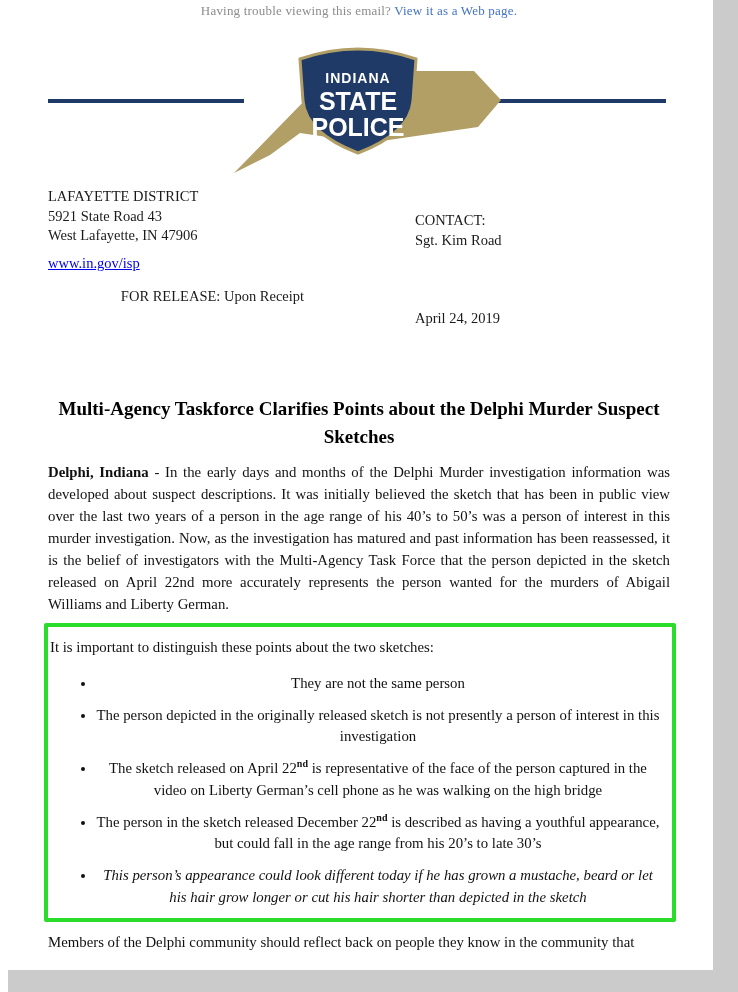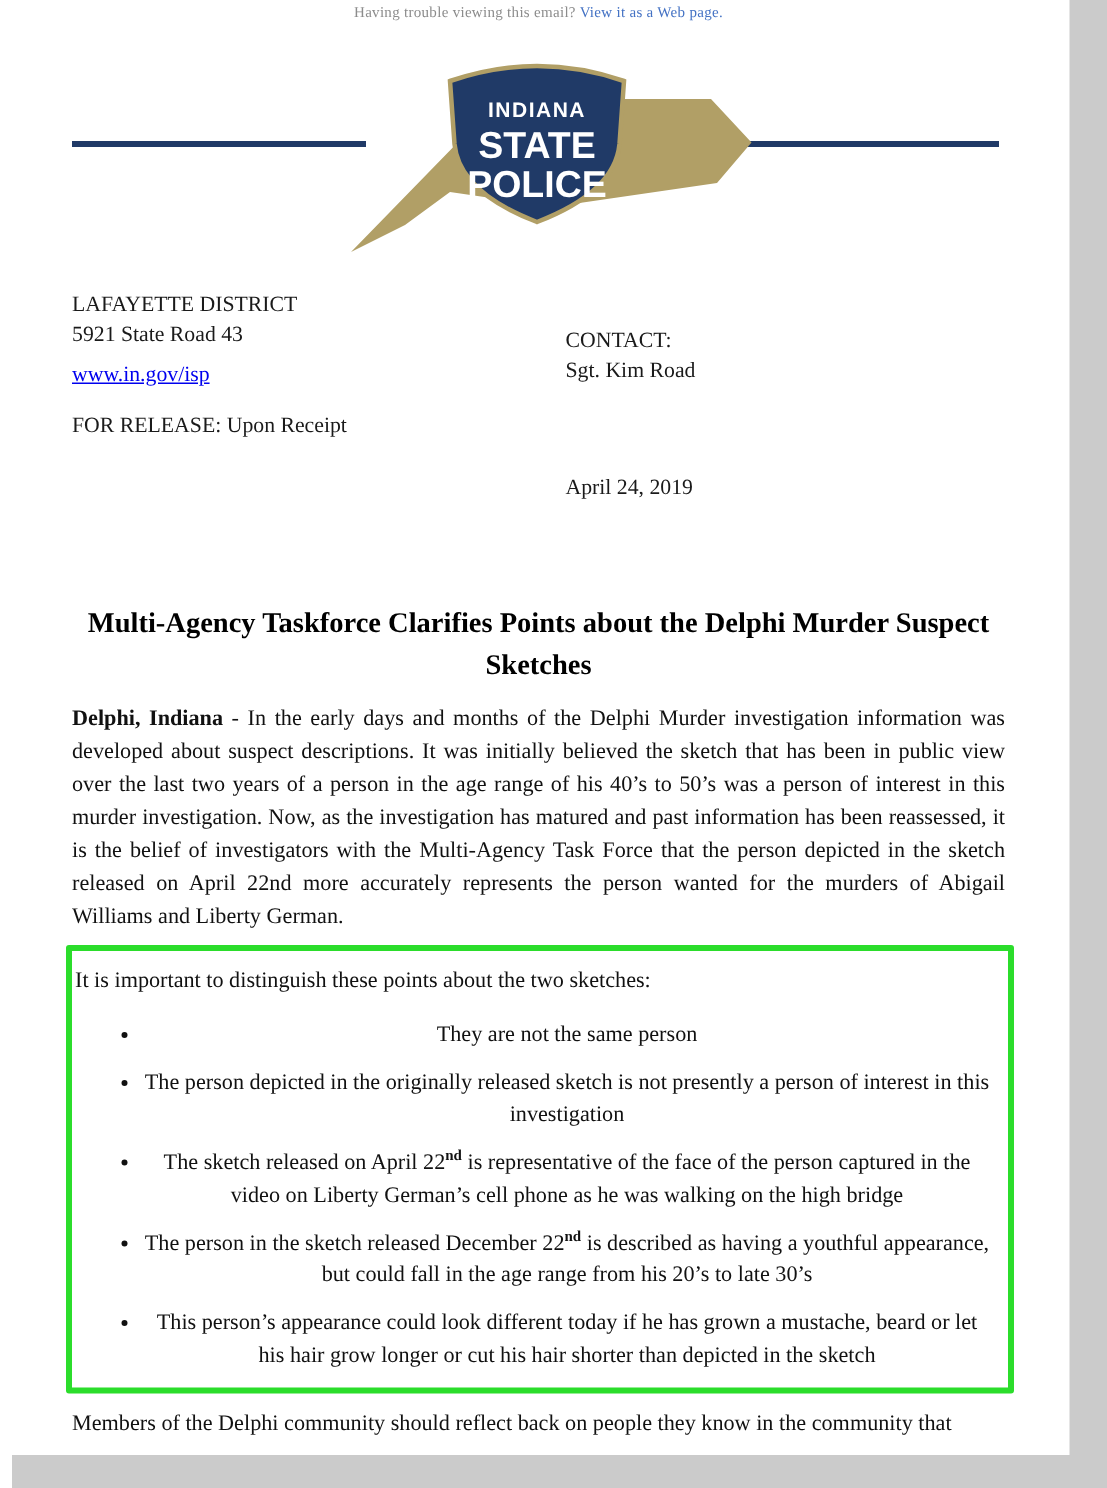--- a/index.html
+++ b/index.html
@@ -5,46 +5,46 @@
   :root{
     --navy:#203A67; --gold:#B19F66; --green-border:#2BDD2B;
     --link-blue:#0000EE; --toplink-blue:#4472C4; --muted:#8C8C8C; --gutter:#CBCBCB;
   }
   *{box-sizing:border-box; margin:0; padding:0;}
   html,body{width:738px; height:992px; overflow:hidden; background:#ffffff;}
   body{font-family:"Liberation Serif","DejaVu Serif",serif; color:#1a1a1a; position:relative;}
 
   .page{position:relative; width:713px; height:992px; background:#fff; padding:0 43px 0 48px; z-index:1;}
 
-  .topbar{padding-top:3px; text-align:center; font-size:10px; color:var(--muted); letter-spacing:.2px;}
+  .topbar{padding-top:3px; text-align:center; font-size:13px; color:var(--muted); letter-spacing:.2px;}
   .topbar a{color:var(--toplink-blue); text-decoration:none;}
 
   .logo-row{margin-top:12px; height:150px;}
   .logo-line{stroke:var(--navy); stroke-width:4;}
   .logo-arrow{fill:var(--gold);}
   .logo-shield{fill:var(--navy); stroke:var(--gold); stroke-width:3;}
   .logo-text{fill:#ffffff; font-family:"Liberation Sans","DejaVu Sans",sans-serif; font-weight:bold; text-anchor:middle;}
 
-  .info-row{display:flex; margin-top:16px; font-size:14.5px; line-height:19.5px;}
+  .info-row{display:flex; margin-top:4px; font-size:14.5px; line-height:19.5px;gap:38px;}
   .left-col{width:329px; padding-top:2px;}
   .right-col{padding-top:26px;}
   .site-link{display:inline-block; margin-top:8px; color:var(--link-blue); text-decoration:underline;}
-  .release-line{margin-top:14px;}
+  .release-line{margin-top:14px;text-align:center;}
   .date-line{margin-top:59px;}
 
   h1.headline{margin-top:66px; text-align:center; font-size:19px; line-height:28px; font-weight:bold; color:#000;}
 
   p.intro{margin-top:10px; font-size:14.8px; line-height:22px; text-align:justify; color:#111;}
   p.intro .lead{font-weight:bold;}
 
   .green-box{margin:8px -6px 0 -4px; border:4px solid var(--green-border); border-radius:2px; padding:10px 12px 6px 2px;}
   .box-intro{font-size:14.8px; line-height:21px; color:#111;}
   ul.points{margin:15px 0 4px; padding-left:46px; list-style:disc;text-align:center;}
   ul.points li{font-size:14.8px; line-height:21.5px; margin-bottom:10.5px; color:#111;}
-  ul.points li:last-child{margin-bottom:2px;}
+  ul.points li:last-child{margin-bottom:2px;font-style:italic;}
   sup.ord{font-size:10px; font-weight:bold; vertical-align:super; line-height:0;}
 
   p.footer-par{margin-top:9px; font-size:14.8px; line-height:22px; text-align:justify; color:#111;}
 
   .right-gutter{position:absolute; top:0; right:0; width:25px; height:992px; background:var(--gutter); z-index:5;}
   .bottom-gutter{position:absolute; left:8px; right:0; bottom:0; height:22px; background:var(--gutter); z-index:6;}
 </style>
 </head>
 <body>
 
@@ -64,20 +64,21 @@
       <text class="logo-text" x="310" y="52" font-size="14" letter-spacing="1">INDIANA</text>
       <text class="logo-text" x="310" y="79" font-size="25">STATE</text>
       <text class="logo-text" x="310" y="105" font-size="25">POLICE</text>
     </svg>
   </div>
 
   <div class="info-row">
     <div class="left-col">
       <div>LAFAYETTE DISTRICT</div>
       <div>5921 State Road 43</div>
+      <div>West Lafayette, IN 47906</div>
       <div>
         <a href="#" class="site-link">www.in.gov/isp</a>
       </div>
       <div class="release-line">FOR RELEASE: Upon Receipt</div>
     </div>
     <div class="right-col">
       <div>CONTACT:</div>
       <div>Sgt. Kim Road</div>
       <div class="date-line">April 24, 2019</div>
     </div>

